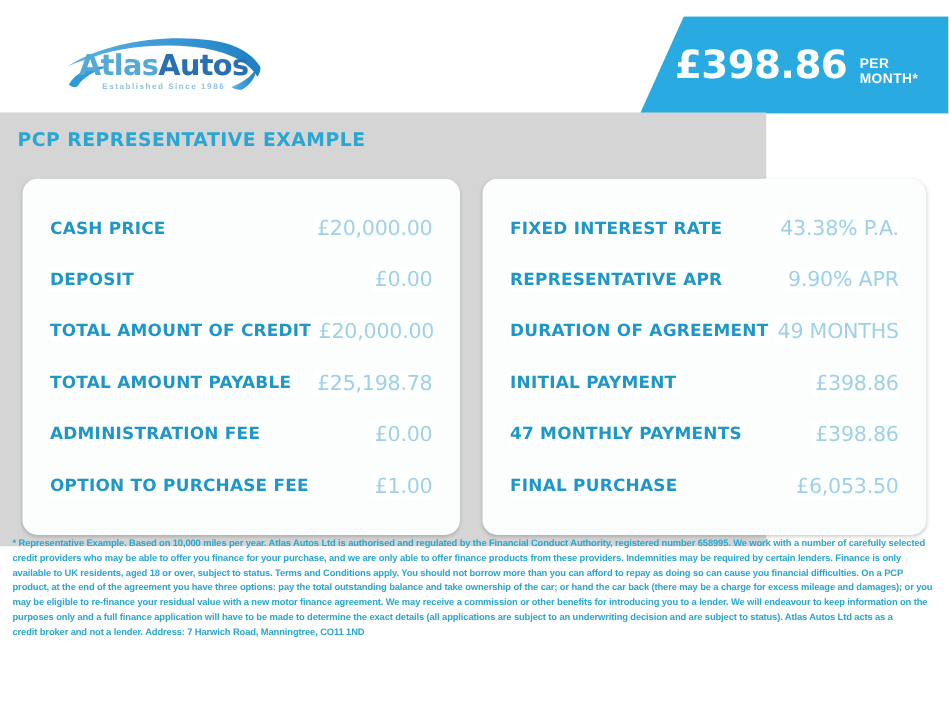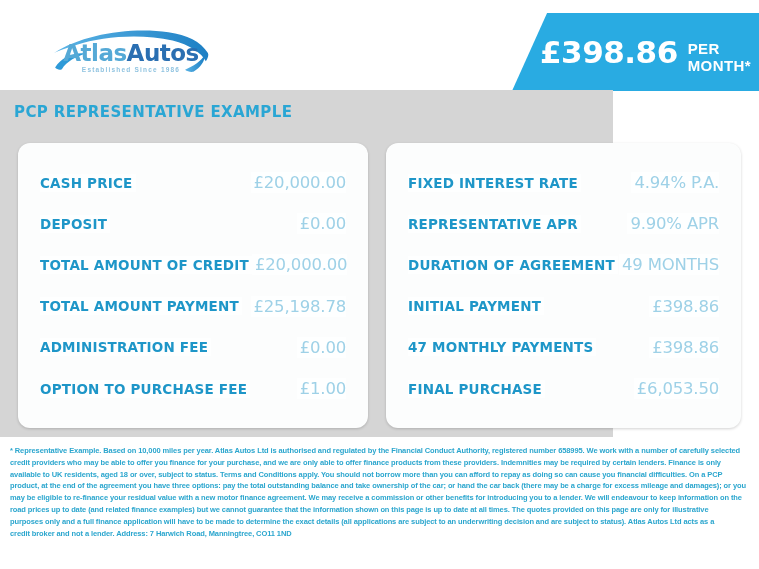--- a/index.html
+++ b/index.html
@@ -33,21 +33,21 @@
     background: #29abe2;
     clip-path: polygon(14.2% 0, 100% 0, 100% 100%, 0 100%);
     display: flex; align-items: center; justify-content: center;
     padding-left: 28px;
   }
   .price-amount {
     color: #ffffff; font-size: 31px; font-weight: bold;
     font-family: "DejaVu Sans", sans-serif; letter-spacing: -0.5px;
   }
   .price-suffix {
-    color: #ffffff; font-size: 15px; font-weight: bold;
+    color: #ffffff; font-size: 11px; font-weight: bold;
     margin-left: 10px; margin-top: 10px; letter-spacing: 0.4px;
   }
 
   
   .gray-band {
     position: absolute; top: 90px; left: 0; width: 613px; height: 347px;
     background: #d5d5d5;
   }
   .section-title {
     position: absolute; left: 14px; top: 13px;
@@ -75,21 +75,21 @@
   }
   .finance-value {
     font-size: 16.5px; color: #9ed1e7; letter-spacing: -0.2px;
     font-family: "DejaVu Sans", sans-serif;
     background: rgba(255,255,255,0.75); padding: 1px 0 1px 3px;
     white-space: nowrap;
   }
 
   
   .legal-footer {
-    position: absolute; top: 445px; left: 10px; width: 745px;
+    position: absolute; top: 429px; left: 10px; width: 745px;
     color: #2ba6ce; font-size: 7.5px; line-height: 11.8px; letter-spacing: -0.1px;
     font-weight: bold;
   }
   .legal-line { white-space: nowrap; }
 </style>
 </head>
 <body>
 
 <div class="page">
 
@@ -126,37 +126,37 @@
       </div>
       <div class="finance-row">
         <span class="finance-label">DEPOSIT</span>
         <span class="finance-value">£0.00</span>
       </div>
       <div class="finance-row">
         <span class="finance-label">TOTAL AMOUNT OF CREDIT</span>
         <span class="finance-value">£20,000.00</span>
       </div>
       <div class="finance-row">
-        <span class="finance-label">TOTAL AMOUNT PAYMENT</span>
+        <span class="finance-label">TOTAL AMOUNT PAYABLE</span>
         <span class="finance-value">£25,198.78</span>
       </div>
       <div class="finance-row">
         <span class="finance-label">ADMINISTRATION FEE</span>
         <span class="finance-value">£0.00</span>
       </div>
       <div class="finance-row">
         <span class="finance-label">OPTION TO PURCHASE FEE</span>
         <span class="finance-value">£1.00</span>
       </div>
     </div>
 
     <div class="panel panel-right">
       <div class="finance-row">
         <span class="finance-label">FIXED INTEREST RATE</span>
-        <span class="finance-value">4.94% P.A.</span>
+        <span class="finance-value">43.38% P.A.</span>
       </div>
       <div class="finance-row">
         <span class="finance-label">REPRESENTATIVE APR</span>
         <span class="finance-value">9.90% APR</span>
       </div>
       <div class="finance-row">
         <span class="finance-label">DURATION OF AGREEMENT</span>
         <span class="finance-value">49 MONTHS</span>
       </div>
       <div class="finance-row">
@@ -173,18 +173,17 @@
       </div>
     </div>
   </div>
 
   <div class="legal-footer">
     <div class="legal-line">* Representative Example. Based on 10,000 miles per year. Atlas Autos Ltd is authorised and regulated by the Financial Conduct Authority, registered number 658995. We work with a number of carefully selected</div>
     <div class="legal-line">credit providers who may be able to offer you finance for your purchase, and we are only able to offer finance products from these providers. Indemnities may be required by certain lenders. Finance is only</div>
     <div class="legal-line">available to UK residents, aged 18 or over, subject to status. Terms and Conditions apply. You should not borrow more than you can afford to repay as doing so can cause you financial difficulties. On a PCP</div>
     <div class="legal-line">product, at the end of the agreement you have three options: pay the total outstanding balance and take ownership of the car; or hand the car back (there may be a charge for excess mileage and damages); or you</div>
     <div class="legal-line">may be eligible to re-finance your residual value with a new motor finance agreement. We may receive a commission or other benefits for introducing you to a lender. We will endeavour to keep information on the</div>
-    <div class="legal-line">road prices up to date (and related finance examples) but we cannot guarantee that the information shown on this page is up to date at all times. The quotes provided on this page are only for illustrative</div>
     <div class="legal-line">purposes only and a full finance application will have to be made to determine the exact details (all applications are subject to an underwriting decision and are subject to status). Atlas Autos Ltd acts as a</div>
     <div class="legal-line">credit broker and not a lender. Address: 7 Harwich Road, Manningtree, CO11 1ND</div>
   </div>
 
 </div>
 
 </body></html>

